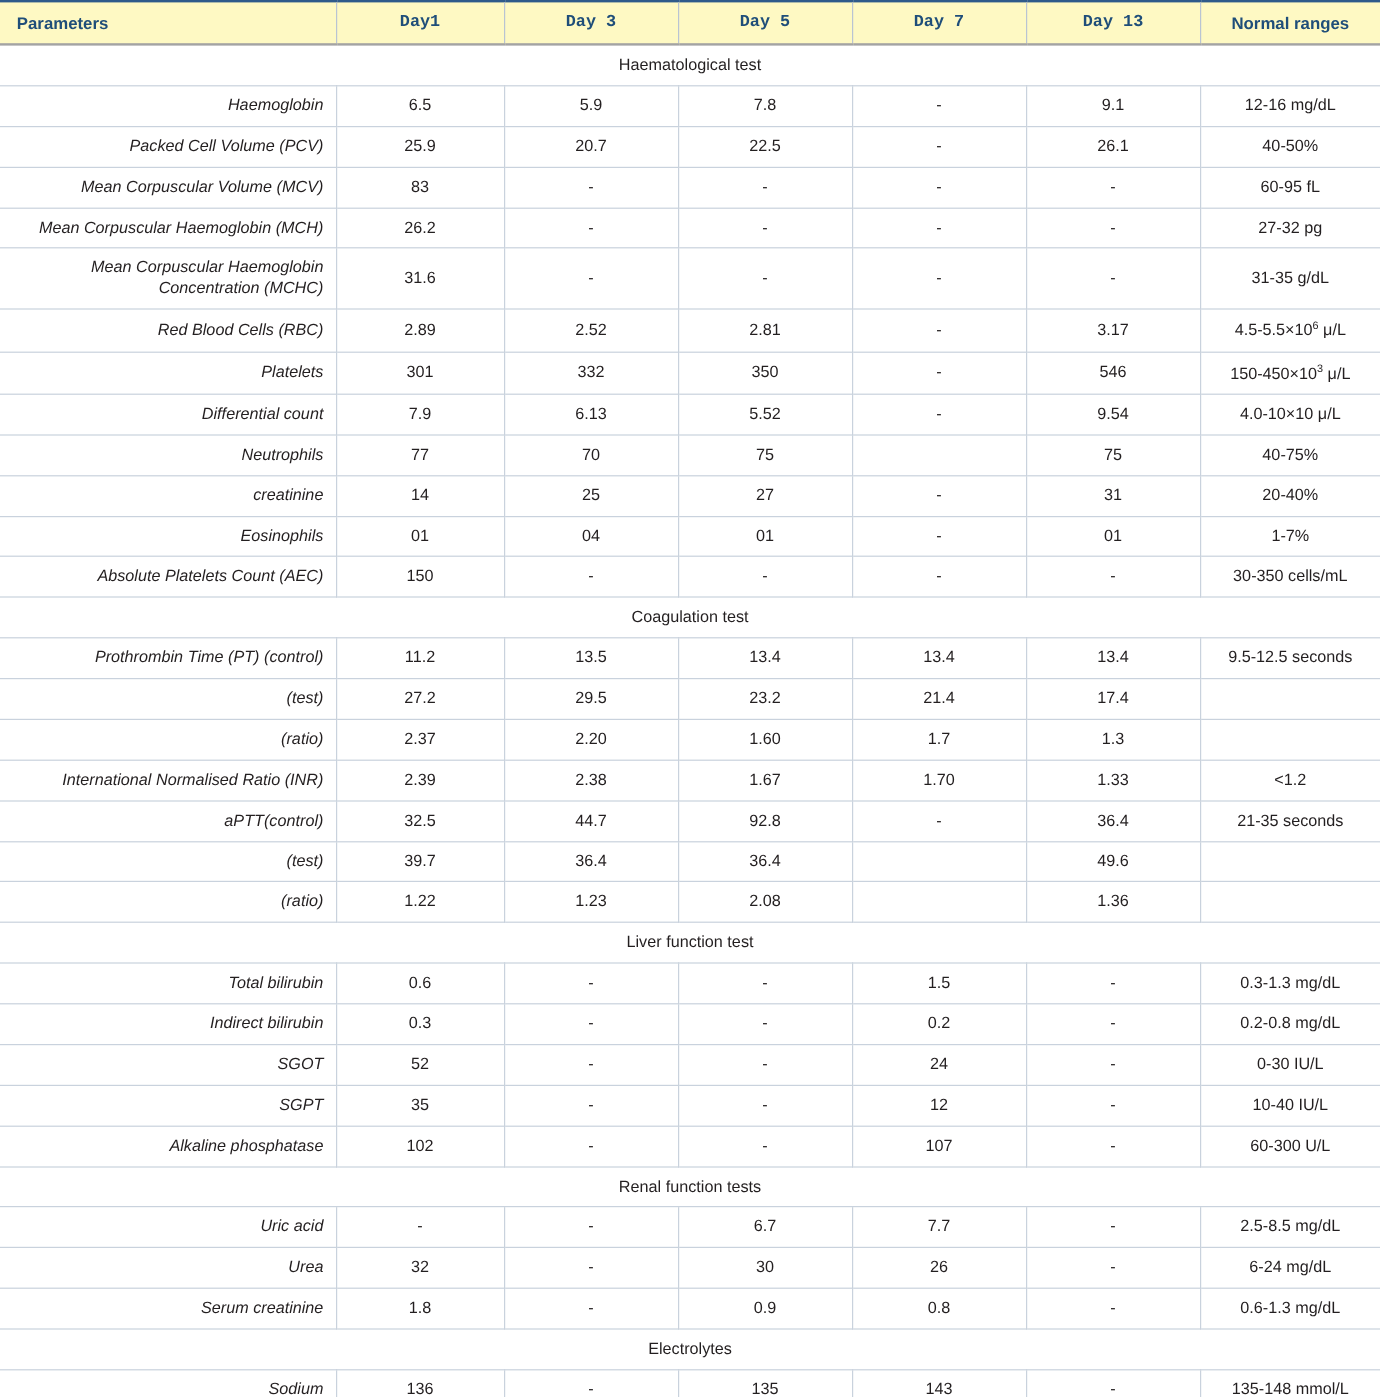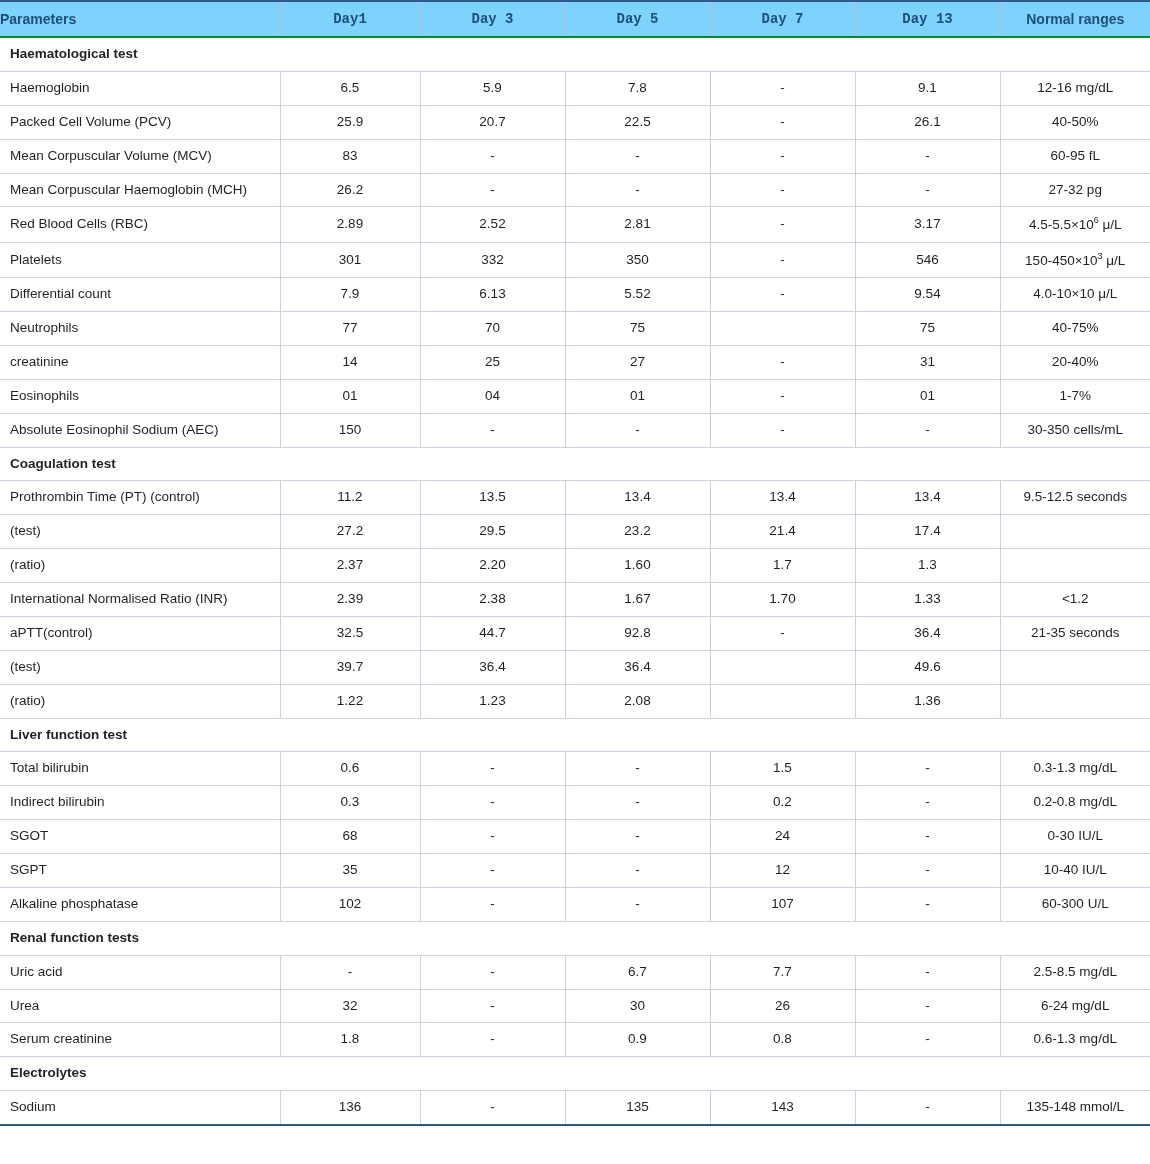--- a/index.html
+++ b/index.html
@@ -27,24 +27,24 @@
   table.lab col.c1 { width: 140px; }
   table.lab col.c2 { width: 145px; }
   table.lab col.c3 { width: 145px; }
   table.lab col.c4 { width: 145px; }
   table.lab col.c5 { width: 145px; }
   table.lab col.c6 { width: 150px; }
 
   table.lab thead th {
     color: #1f4e79;
     font-weight: bold;
-    background: #7dd3fc;
+    background: #fef9c3;
     border-top: 2px solid #2e5a8a;
-    border-bottom: 2px solid #15803d;
-    padding: 9px 0;
+    border-bottom: 2px solid #a3a3a3;
+    padding: 9px 14px;
     font-size: 14px;
     text-align: center;
     vertical-align: middle;
   }
   table.lab thead th.param {
     text-align: left;
     border-right: 1px solid #b9c4d3;
   }
   table.lab thead th.sep {
     border-right: 1px solid #b9c4d3;
@@ -53,29 +53,30 @@
 
   table.lab td {
     border-bottom: 1px solid #c9d2dd;
     padding: 8px 10px;
     text-align: center;
     vertical-align: middle;
     color: #231f20;
     line-height: 1.25;
   }
   table.lab td.param {
-    text-align: left;
+    text-align: right;
     border-right: 1px solid #c9d2dd;
+    font-style: italic;
   }
   table.lab td.sep {
     border-right: 1px solid #c9d2dd;
   }
   table.lab tr.section td {
-    font-weight: bold;
-    text-align: left;
+    font-weight: normal;
+    text-align: center;
     border-right: none;
   }
   table.lab tr:last-child td {
     border-bottom: 2px solid #2e5a8a;
   }
   sup { font-size: 9px; vertical-align: super; }
 </style>
 </head>
 <body>
 
@@ -135,20 +136,29 @@
         <tr>
           <td class="param">Mean Corpuscular Haemoglobin (MCH)</td>
           <td class="sep">26.2</td>
           <td class="sep">-</td>
           <td class="sep">-</td>
           <td class="sep">-</td>
           <td class="sep">-</td>
           <td>27-32 pg</td>
         </tr>
         <tr>
+          <td class="param">Mean Corpuscular Haemoglobin Concentration (MCHC)</td>
+          <td class="sep">31.6</td>
+          <td class="sep">-</td>
+          <td class="sep">-</td>
+          <td class="sep">-</td>
+          <td class="sep">-</td>
+          <td>31-35 g/dL</td>
+        </tr>
+        <tr>
           <td class="param">Red Blood Cells (RBC)</td>
           <td class="sep">2.89</td>
           <td class="sep">2.52</td>
           <td class="sep">2.81</td>
           <td class="sep">-</td>
           <td class="sep">3.17</td>
           <td>4.5-5.5×10<sup>6</sup> μ/L</td>
         </tr>
         <tr>
           <td class="param">Platelets</td>
@@ -189,21 +199,21 @@
         <tr>
           <td class="param">Eosinophils</td>
           <td class="sep">01</td>
           <td class="sep">04</td>
           <td class="sep">01</td>
           <td class="sep">-</td>
           <td class="sep">01</td>
           <td>1-7%</td>
         </tr>
         <tr>
-          <td class="param">Absolute Eosinophil Sodium (AEC)</td>
+          <td class="param">Absolute Platelets Count (AEC)</td>
           <td class="sep">150</td>
           <td class="sep">-</td>
           <td class="sep">-</td>
           <td class="sep">-</td>
           <td class="sep">-</td>
           <td>30-350 cells/mL</td>
         </tr>
         <tr class="section">
           <td colspan="7">Coagulation test</td>
         </tr>
@@ -286,21 +296,21 @@
           <td class="param">Indirect bilirubin</td>
           <td class="sep">0.3</td>
           <td class="sep">-</td>
           <td class="sep">-</td>
           <td class="sep">0.2</td>
           <td class="sep">-</td>
           <td>0.2-0.8 mg/dL</td>
         </tr>
         <tr>
           <td class="param">SGOT</td>
-          <td class="sep">68</td>
+          <td class="sep">52</td>
           <td class="sep">-</td>
           <td class="sep">-</td>
           <td class="sep">24</td>
           <td class="sep">-</td>
           <td>0-30 IU/L</td>
         </tr>
         <tr>
           <td class="param">SGPT</td>
           <td class="sep">35</td>
           <td class="sep">-</td>

